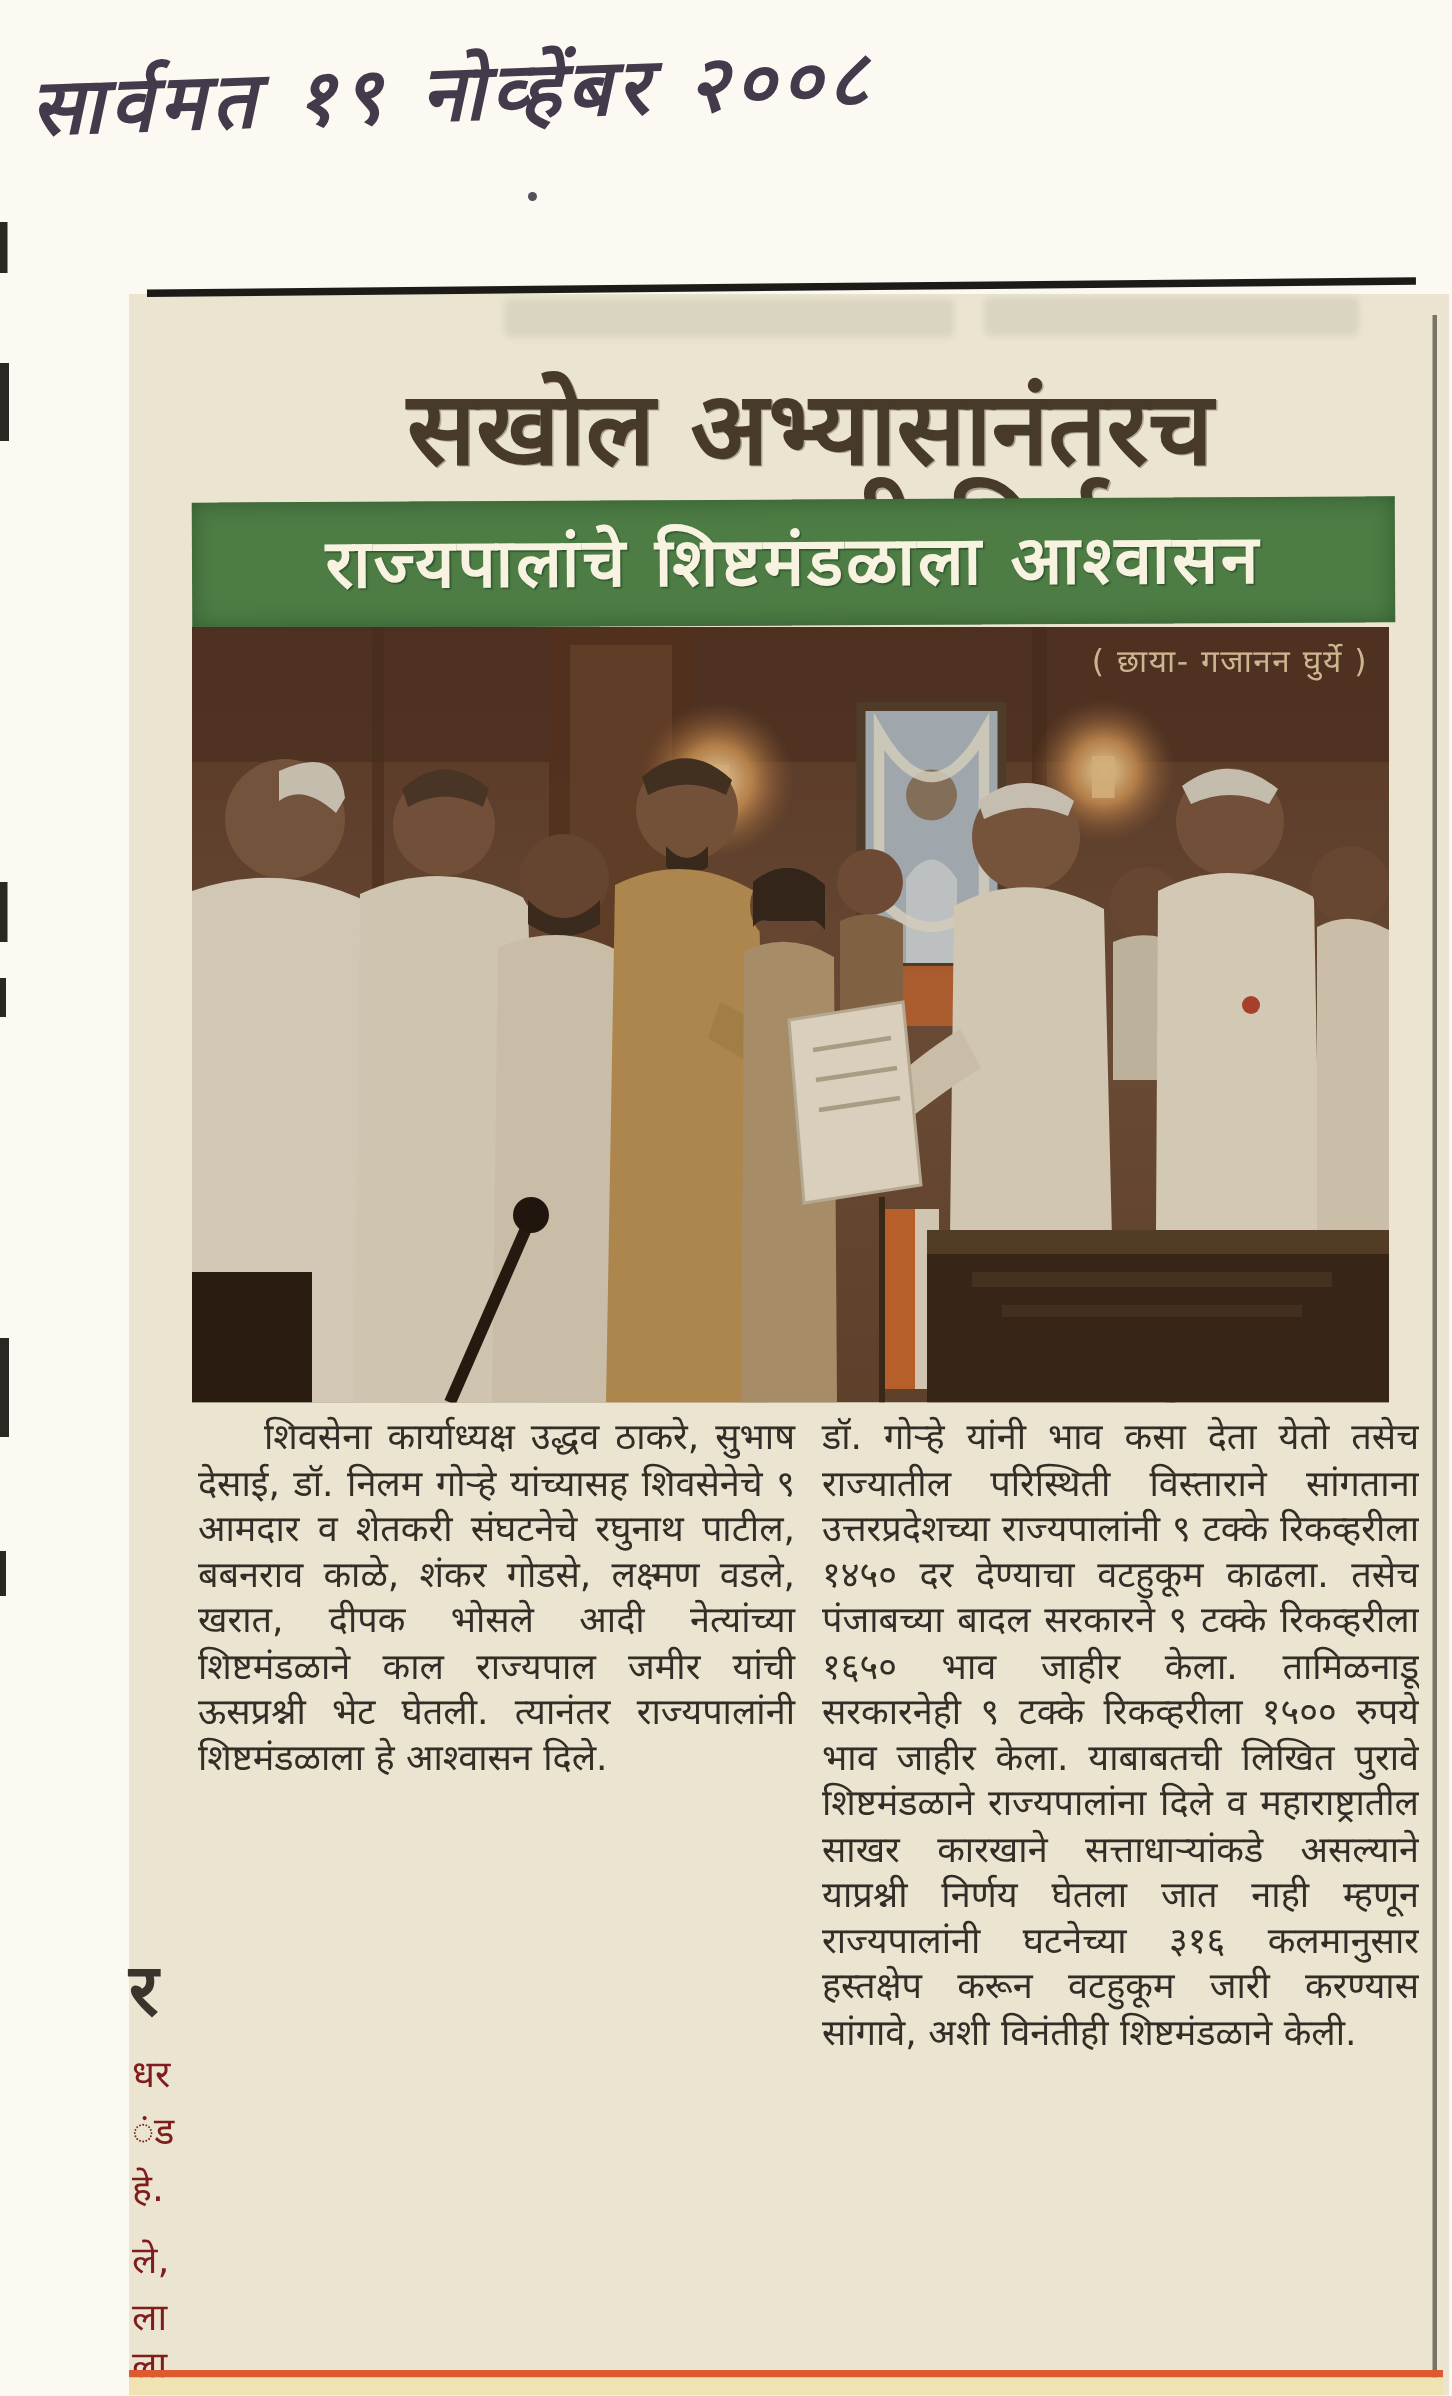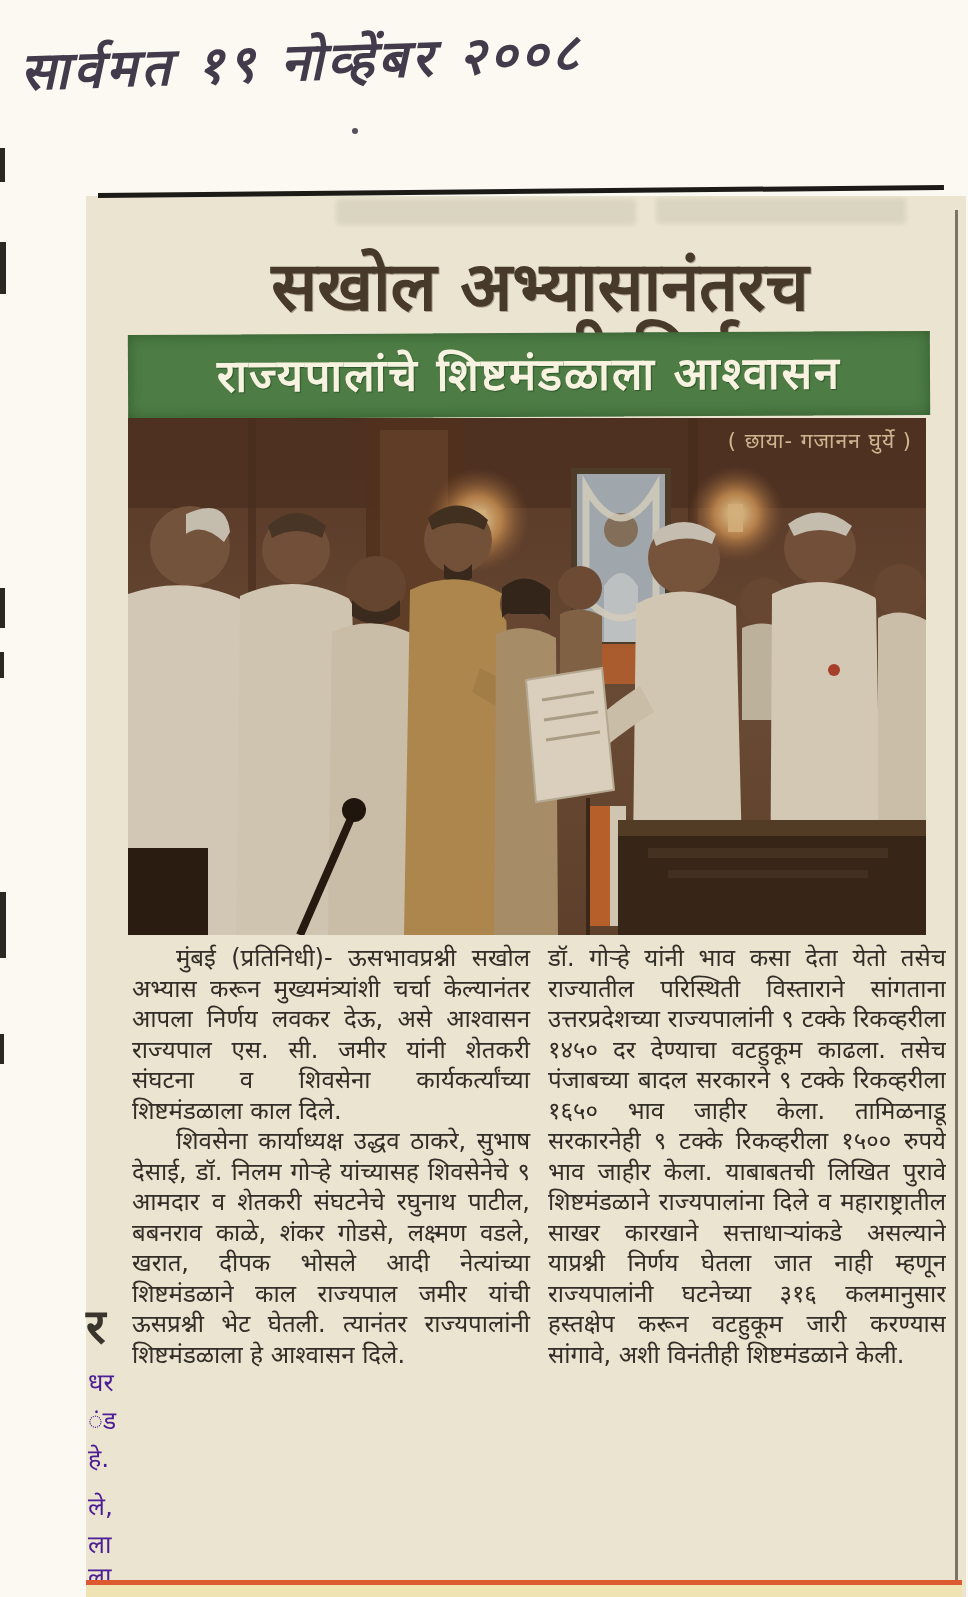--- a/index.html
+++ b/index.html
@@ -31,21 +31,21 @@
   .photo{position:absolute;left:42px;top:222px;width:798px;height:645px;overflow:hidden;}
   .credit{position:absolute;right:14px;top:8px;font-size:21px;color:#dcc49e;
     letter-spacing:1px;opacity:.9;z-index:3;}
   
   .body-text{position:absolute;left:46px;top:747px;width:814px;height:634px;display:flex;gap:18px;overflow:hidden;}
   .col{width:398px;font-size:24px;line-height:30.5px;color:#322e27;text-align:justify;}
   .col p{margin:0;}
   .col p.indent{text-indent:44px;}
   
   .frag-big{position:absolute;left:0px;top:1096px;font-size:48px;font-weight:bold;color:#39342c;}
-  .frag{position:absolute;left:2px;font-size:25px;color:#4c1d95;}
+  .frag{position:absolute;left:2px;font-size:25px;color:#7f1d1d;}
   
   .rule-orange{position:absolute;left:0;top:1384px;width:876px;height:5px;background:#dd5a31;}
   .rule-cream{position:absolute;left:0;top:1389px;width:876px;height:12px;background:#efe3b4;}
 </style>
 </head>
 <body>
 
 <div id="page">
 
   <div class="handwriting">सार्वमत  १९ नोव्हेंबर २००८</div>
@@ -181,21 +181,20 @@
           <rect x="520" y="430" width="240" height="10" fill="#4a3826" opacity=".8"></rect>
           <rect x="540" y="452" width="200" height="8" fill="#4a3826" opacity=".7"></rect>
         </g>
 
         <rect x="0" y="0" width="798" height="517" fill="#3a2313" opacity=".12"></rect>
       </svg>
     </div>
 
     <div class="body-text">
       <div class="col">
-        <p class="indent">मुंबई (प्रतिनिधी)- ऊसभावप्रश्नी सखोल अभ्यास करून मुख्यमंत्र्यांशी चर्चा केल्यानंतर आपला निर्णय लवकर देऊ, असे आश्वासन राज्यपाल एस. सी. जमीर यांनी शेतकरी संघटना व शिवसेना कार्यकर्त्यांच्या शिष्टमंडळाला काल दिले.</p>
         <p class="indent">शिवसेना कार्याध्यक्ष उद्धव ठाकरे, सुभाष देसाई, डॉ. निलम गोऱ्हे यांच्यासह शिवसेनेचे ९ आमदार व शेतकरी संघटनेचे रघुनाथ पाटील, बबनराव काळे, शंकर गोडसे, लक्ष्मण वडले, खरात, दीपक भोसले आदी नेत्यांच्या शिष्टमंडळाने काल राज्यपाल जमीर यांची ऊसप्रश्नी भेट घेतली. त्यानंतर राज्यपालांनी शिष्टमंडळाला हे आश्वासन दिले.</p>
       </div>
       <div class="col">
         <p>डॉ. गोऱ्हे यांनी भाव कसा देता येतो तसेच राज्यातील परिस्थिती विस्ताराने सांगताना उत्तरप्रदेशच्या राज्यपालांनी ९ टक्के रिकव्हरीला १४५० दर देण्याचा वटहुकूम काढला. तसेच पंजाबच्या बादल सरकारने ९ टक्के रिकव्हरीला १६५० भाव जाहीर केला. तामिळनाडू सरकारनेही ९ टक्के रिकव्हरीला १५०० रुपये भाव जाहीर केला. याबाबतची लिखित पुरावे शिष्टमंडळाने राज्यपालांना दिले व महाराष्ट्रातील साखर कारखाने सत्ताधाऱ्यांकडे असल्याने याप्रश्नी निर्णय घेतला जात नाही म्हणून राज्यपालांनी घटनेच्या ३१६ कलमानुसार हस्तक्षेप करून वटहुकूम जारी करण्यास सांगावे, अशी विनंतीही शिष्टमंडळाने केली.</p>
       </div>
     </div>
 
     <div class="frag-big">र</div>
     <div class="frag" style="top:1168px;">धर</div>
     <div class="frag" style="top:1206px;">ंड</div>

